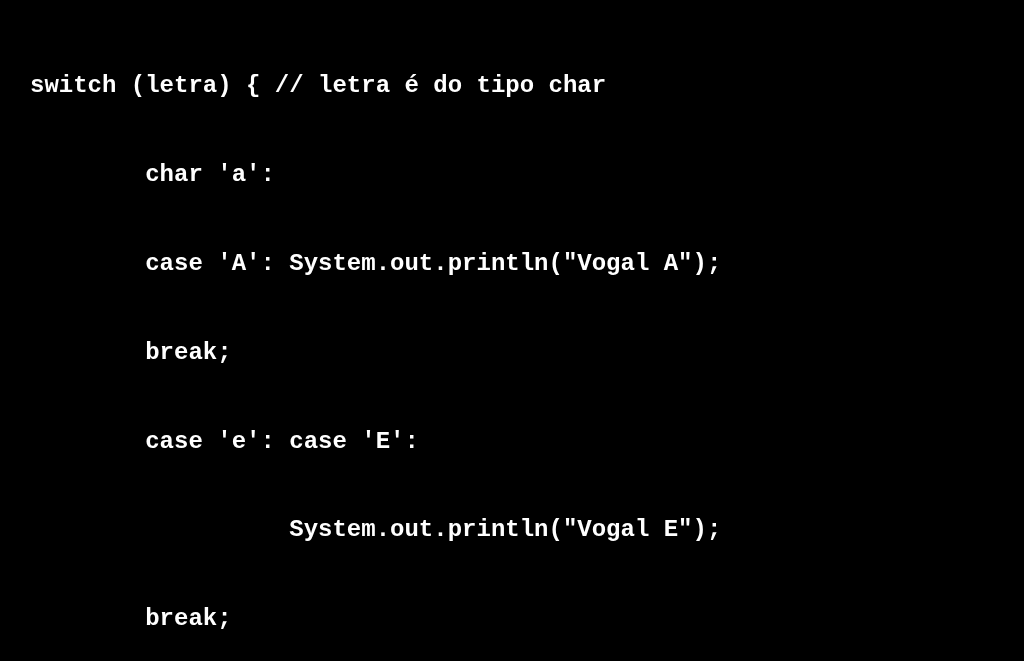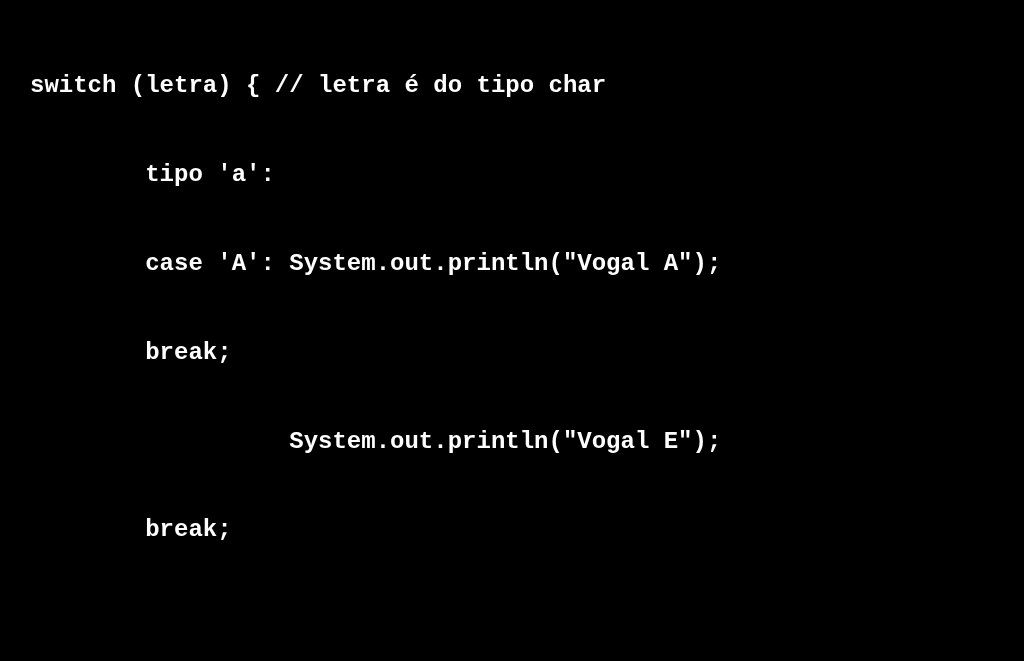--- a/index.html
+++ b/index.html
@@ -21,23 +21,24 @@
   }
   .code-line {
     display: block;
   }
 </style>
 </head>
 <body>
 
 <div class="code-container">
 <span class="code-line">switch (letra) { // letra é do tipo char</span>
-<span class="code-line">        tipo 'a':</span>
+<span class="code-line">        char 'a':</span>
 <span class="code-line">        case 'A': System.out.println("Vogal A");</span>
 <span class="code-line">        break;</span>
+<span class="code-line">        case 'e': case 'E':</span>
 <span class="code-line">                  System.out.println("Vogal E");</span>
 <span class="code-line">        break;</span>
 
 
 
 
 
 
 
 </div>

